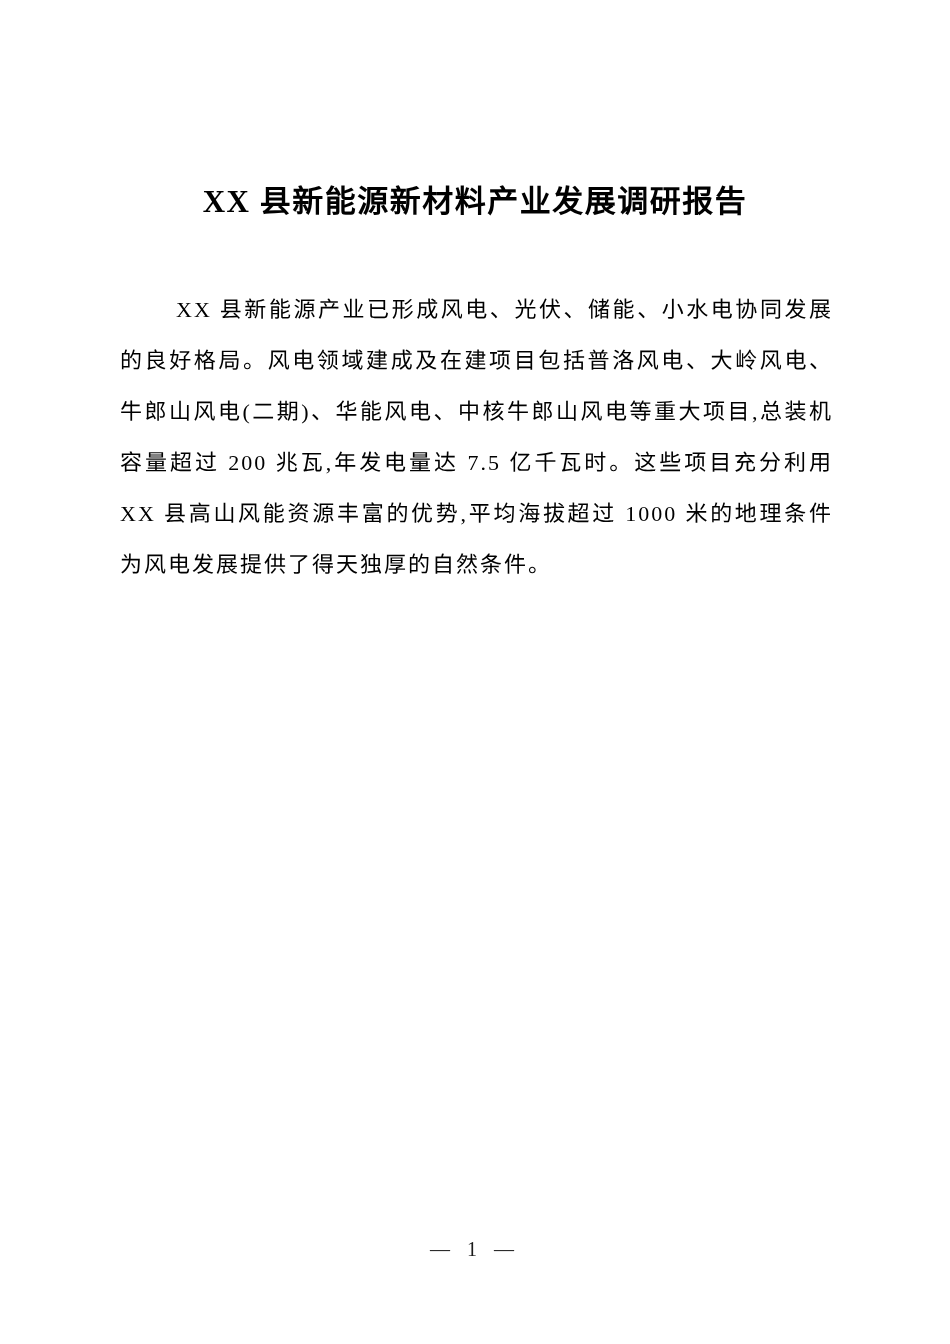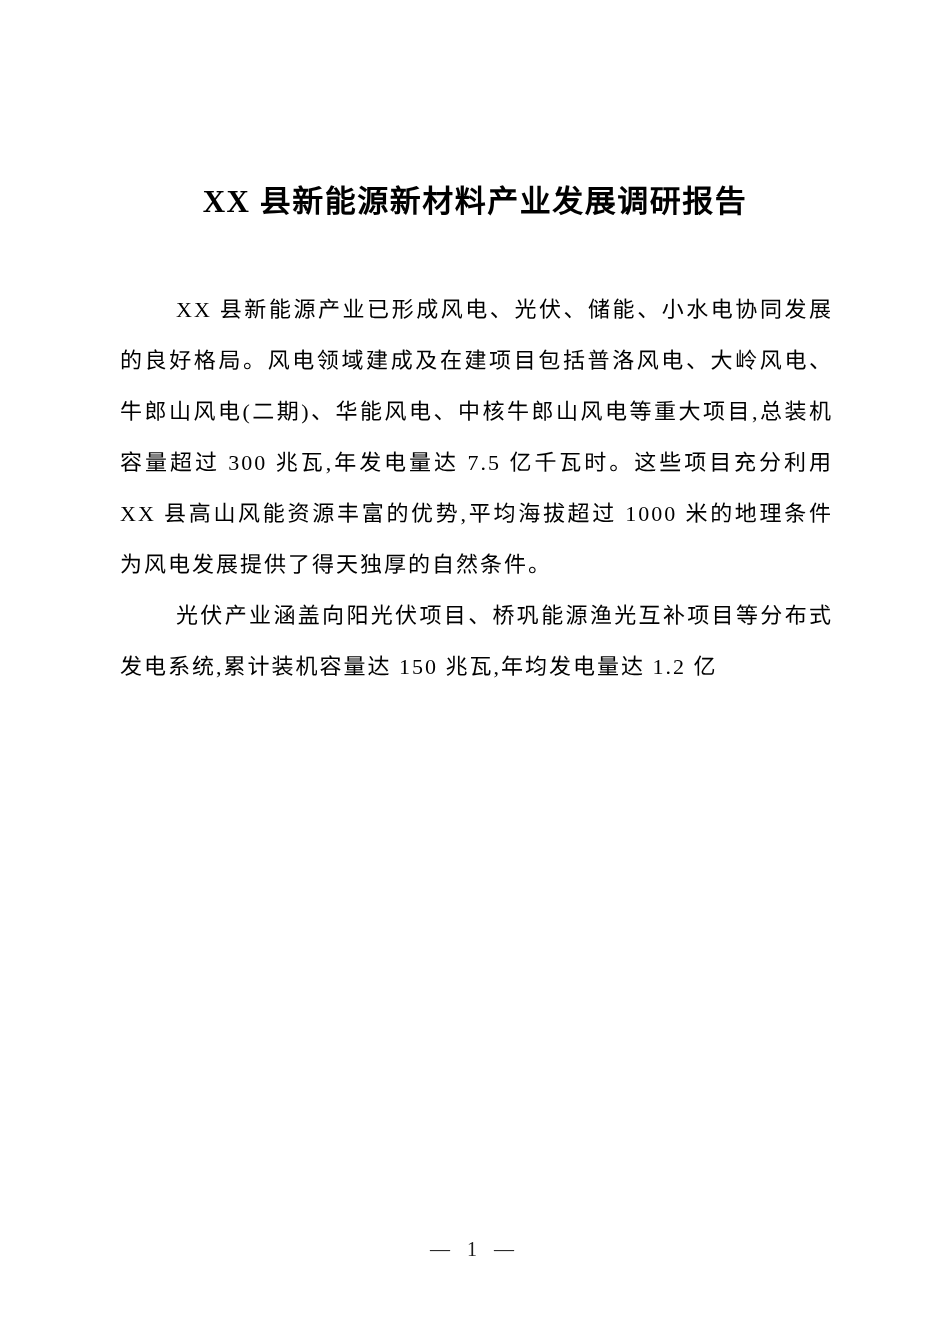--- a/index.html
+++ b/index.html
@@ -82,23 +82,22 @@
 
 <div class="page">
 
   <h1 class="doc-title">XX 县新能源新材料产业发展调研报告</h1>
 
   <div class="doc-body">
 
 
 
 
-    <p class="para">XX 县新能源产业已形成风电、光伏、储能、小水电协同发展的良好格局。风电领域建成及在建项目包括普洛风电、大岭风电、牛郎山风电(二期)、华能风电、中核牛郎山风电等重大项目,总装机容量超过 300 兆瓦,年发电量达 7.5 亿千瓦时。这些项目充分利用 XX 县高山风能资源丰富的优势,平均海拔超过 1000 米的地理条件为风电发展提供了得天独厚的自然条件。</p>
+    <p class="para">XX 县新能源产业已形成风电、光伏、储能、小水电协同发展的良好格局。风电领域建成及在建项目包括普洛风电、大岭风电、牛郎山风电(二期)、华能风电、中核牛郎山风电等重大项目,总装机容量超过 200 兆瓦,年发电量达 7.5 亿千瓦时。这些项目充分利用 XX 县高山风能资源丰富的优势,平均海拔超过 1000 米的地理条件为风电发展提供了得天独厚的自然条件。</p>
 
-    <p class="para">光伏产业涵盖向阳光伏项目、桥巩能源渔光互补项目等分布式发电系统,累计装机容量达 150 兆瓦,年均发电量达 1.2 亿</p>
 
   </div>
 
   <div class="page-footer">
     <span class="page-number">— 1 —</span>
   </div>
 
 </div>
 
 </body></html>

